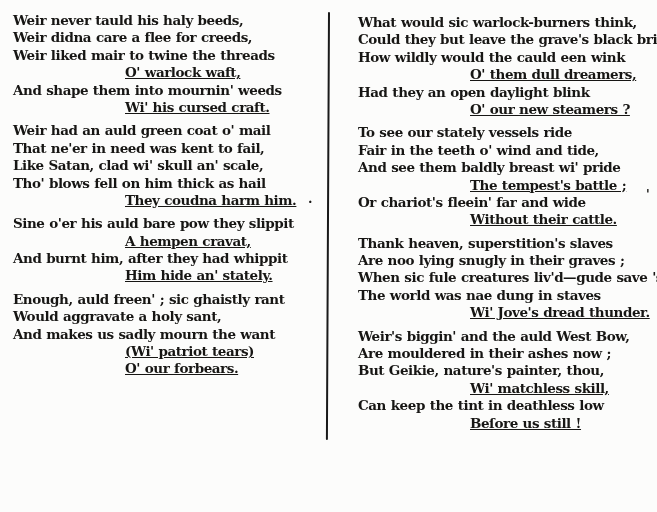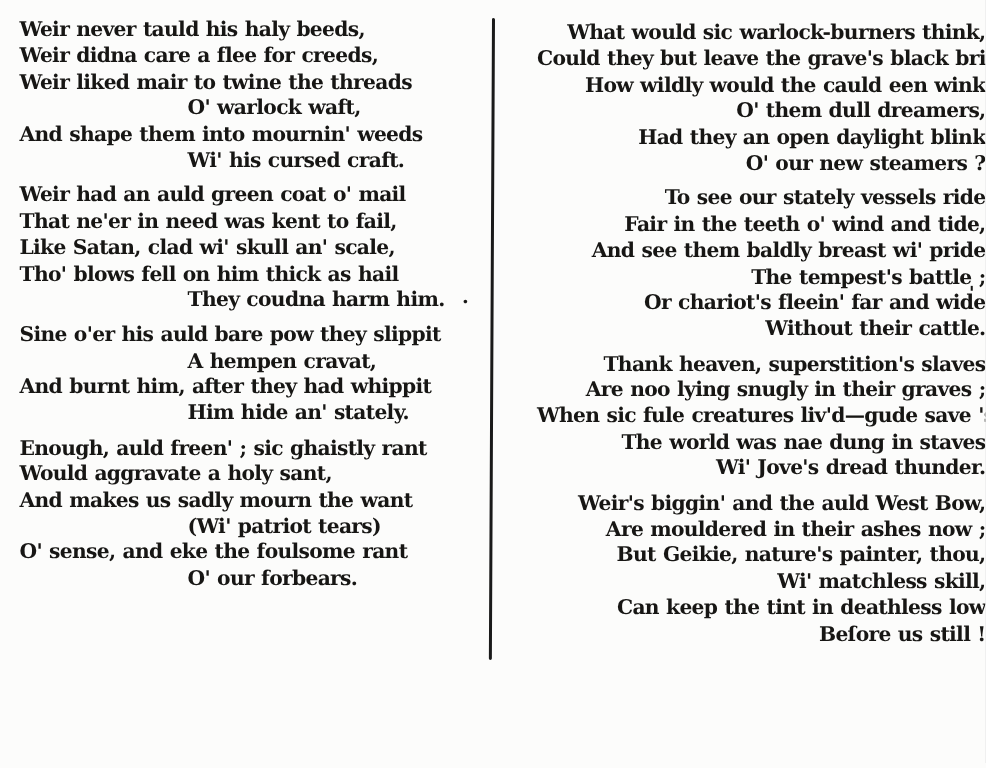--- a/index.html
+++ b/index.html
@@ -8,32 +8,32 @@
     width: 657px;
     height: 512px;
     background: var(--bg, #fcfcfb);
     color: var(--ink, #171614);
     font-family: "DejaVu Serif", "Liberation Serif", serif;
     font-weight: bold;
     overflow: hidden;
   }
   .column { position: absolute; }
   .col-left  { left: 13px; top: 12px; width: 306px; }
-  .col-right { left: 358px; top: 14px; width: 299px; text-align: right; }
+  .col-right { left: 358px; top: 14px; width: 299px; }
   .stanza { margin: 0; }
   .stanza + .stanza { margin-top: 6px; }
   .line {
     font-size: 13.5px;
     line-height: 17.4px;
     height: 17.4px;
     letter-spacing: -0.45px;
     word-spacing: 0.5px;
     white-space: nowrap;
   }
-  .line.indent { padding-left: 112px; }
+  .line.indent { padding-left: 112px; text-decoration: underline; }
   .divider {
     position: absolute;
     left: 328px;
     top: 12px;
     width: 2.2px;
     height: 428px;
     background: var(--rule, #1a1a1a);
     transform: rotate(0.28deg);
     transform-origin: top center;
     border-radius: 1px;
@@ -77,21 +77,20 @@
         <div class="line">Sine o'er his auld bare pow they slippit</div>
         <div class="line indent">A hempen cravat,</div>
         <div class="line">And burnt him, after they had whippit</div>
         <div class="line indent">Him hide an' stately.</div>
       </div>
       <div class="stanza">
         <div class="line">Enough, auld freen' ; sic ghaistly rant</div>
         <div class="line">Would aggravate a holy sant,</div>
         <div class="line">And makes us sadly mourn the want</div>
         <div class="line indent">(Wi' patriot tears)</div>
-        <div class="line">O' sense, and eke the foulsome rant</div>
         <div class="line indent">O' our forbears.</div>
       </div>
     </div>
 
   <div class="divider"></div>
 
   <div class="column col-right">
       <div class="stanza">
         <div class="line">What would sic warlock-burners think,</div>
         <div class="line">Could they but leave the grave's black brink—</div>

